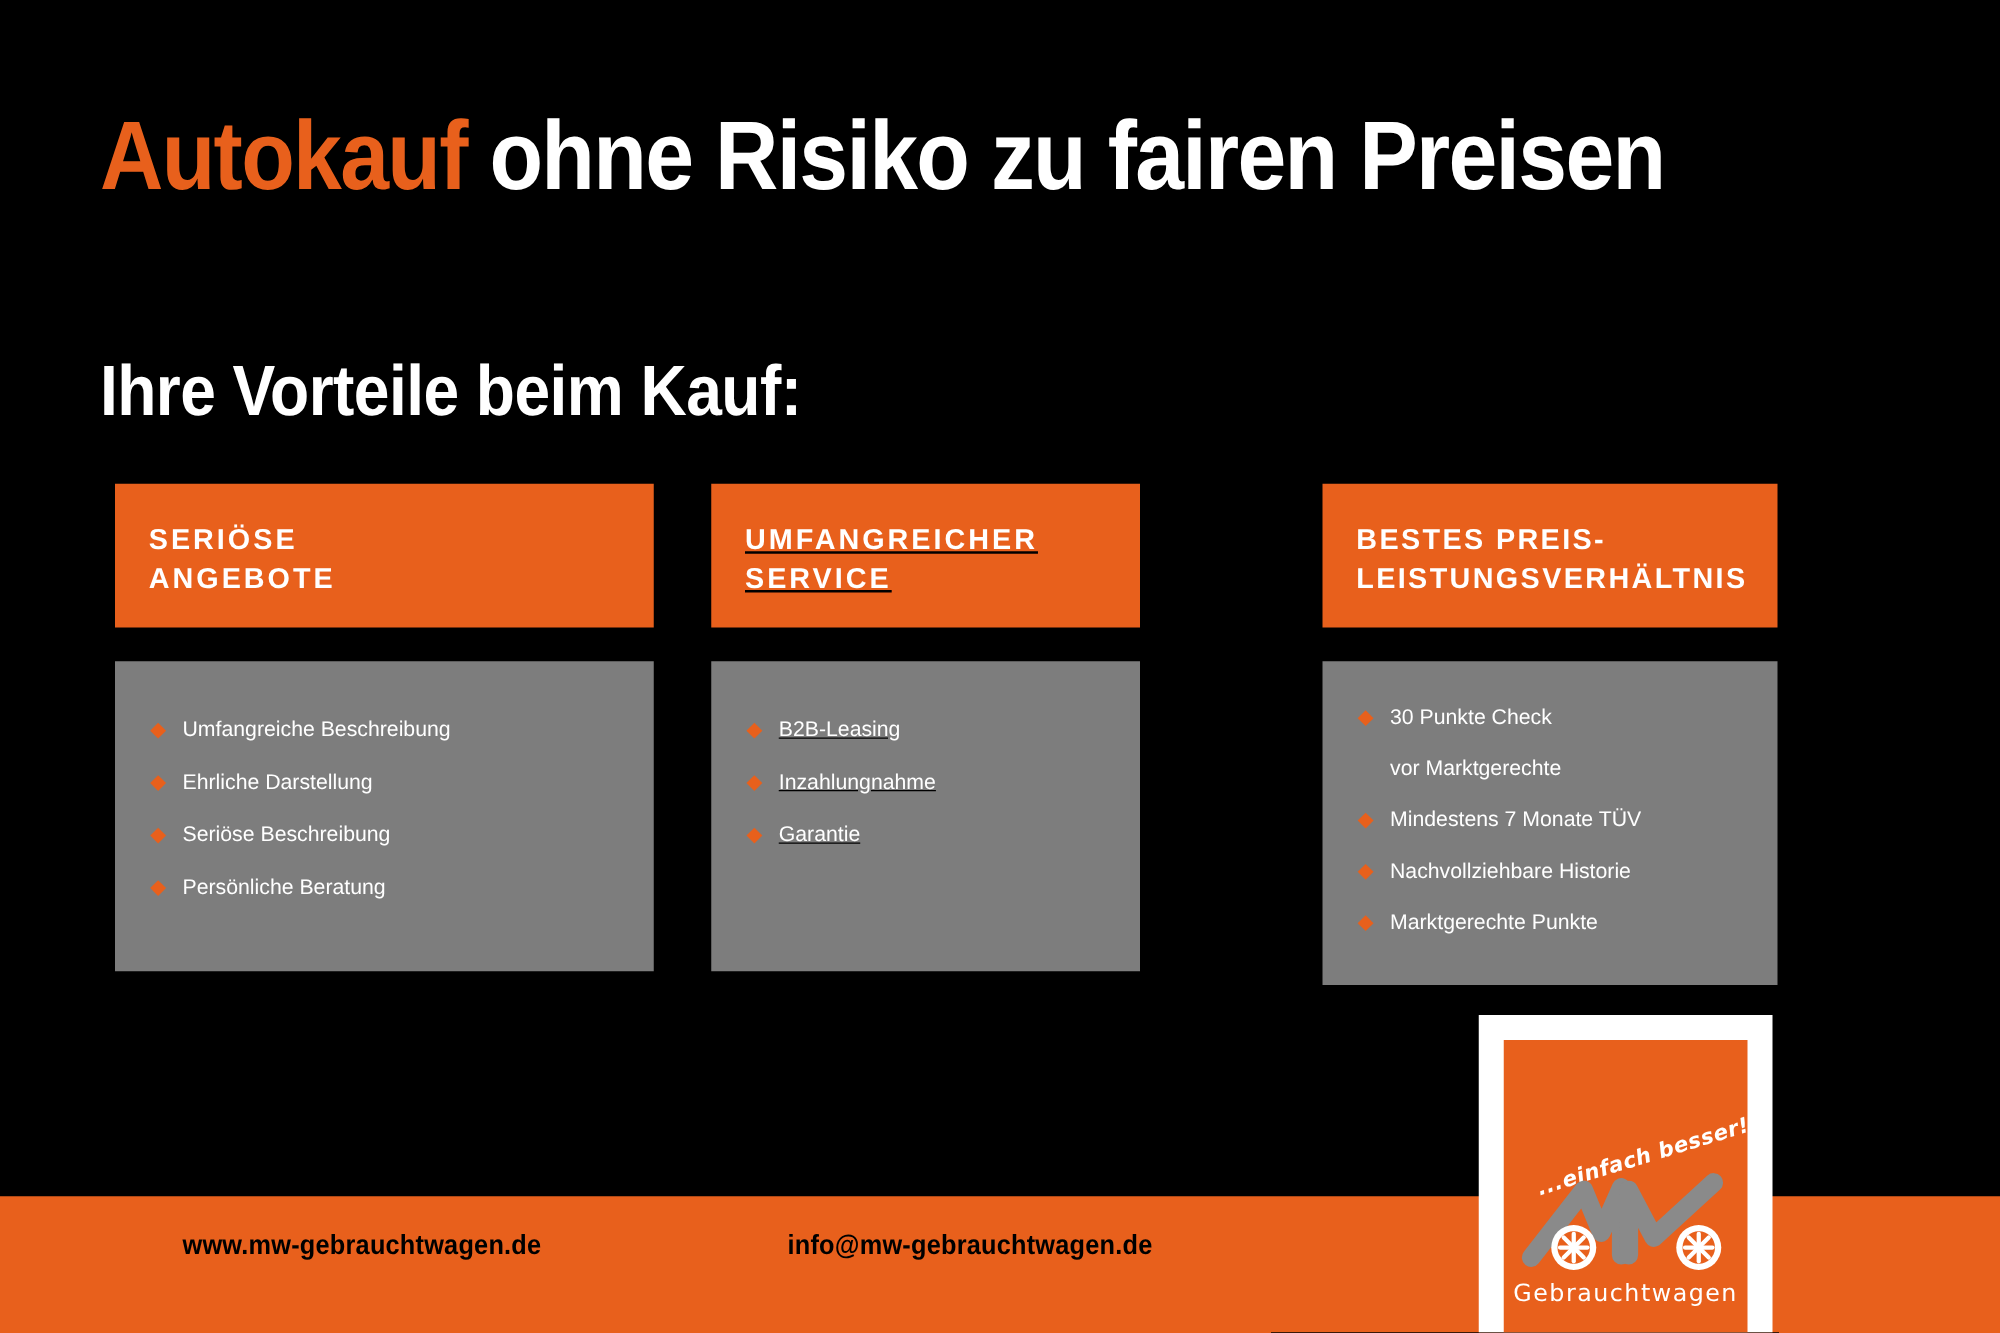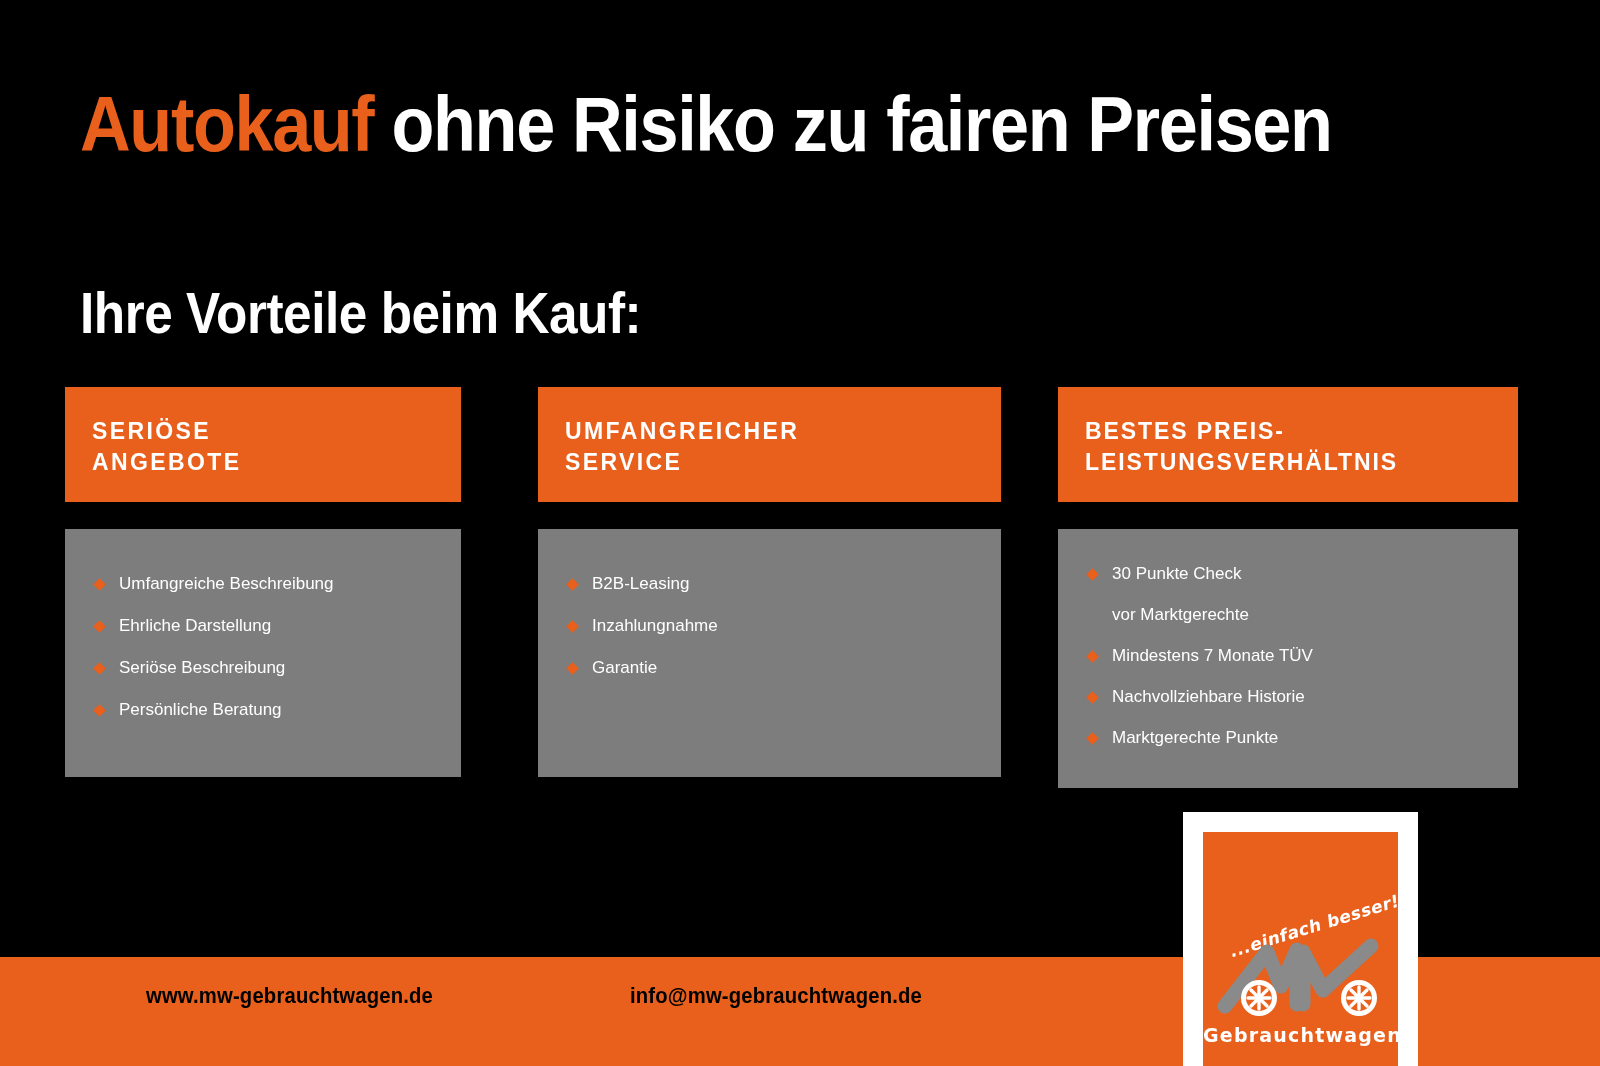--- a/index.html
+++ b/index.html
@@ -42,23 +42,23 @@
     line-height:64px;
     letter-spacing:-0.5px;
     color:#ffffff;
     white-space:nowrap;
     transform:scaleX(0.90);
     transform-origin:left center;
   }
 
   
   .col{ position:absolute; top:387px; }
-  #col-0{ left:65px;   width:396px; }
-  #col-1{ left:538px;  width:463px; }
-  #col-2{ left:1058px; width:460px; }
+  #col-0{ left:92px;   width:431px; }
+  #col-1{ left:569px;  width:343px;text-decoration:underline; }
+  #col-2{ left:1058px; width:364px; }
 
   .col-header{
     background:#E8601C;
     height:115px;
     padding:29px 27px 0 27px;
   }
   .col-header .ch-line{
     display:block;
     font-family:"Liberation Sans", sans-serif;
     font-weight:bold;
@@ -151,21 +151,21 @@
     position:absolute;
     left:8px; top:100px;
     width:180px; height:88px;
   }
   #logo-name{
     position:absolute;
     left:0; top:192px;
     width:195px;
     text-align:center;
     font-family:"DejaVu Sans", sans-serif;
-    font-weight:bold;
+    font-weight:normal;
     font-size:19px;
     letter-spacing:1.2px;
     color:#ffffff;
     white-space:nowrap;
   }
 </style>
 </head>
 <body>
 
 <div id="poster">

